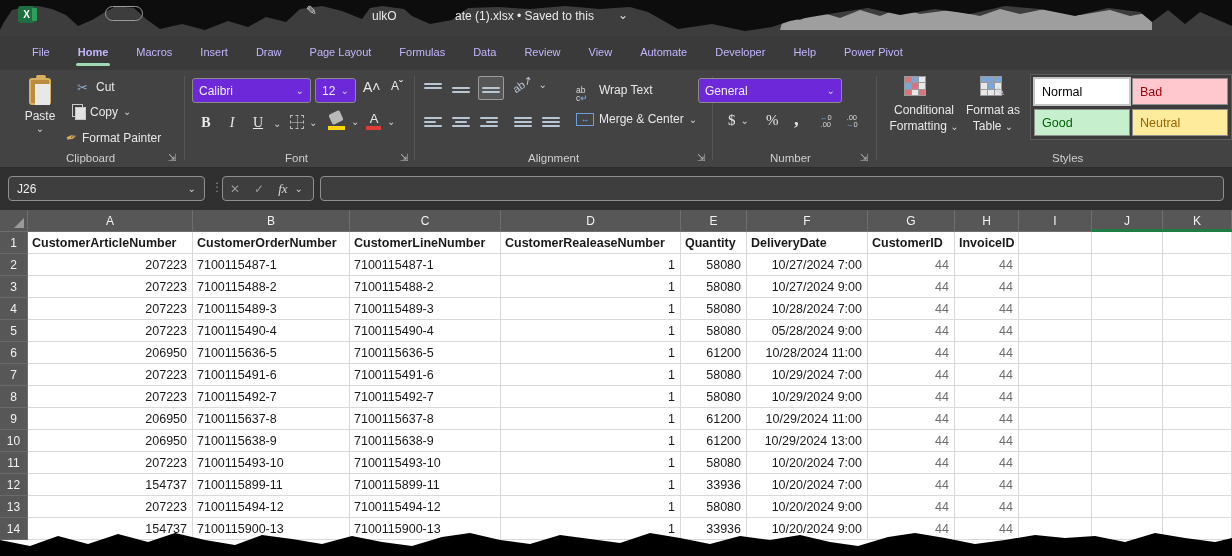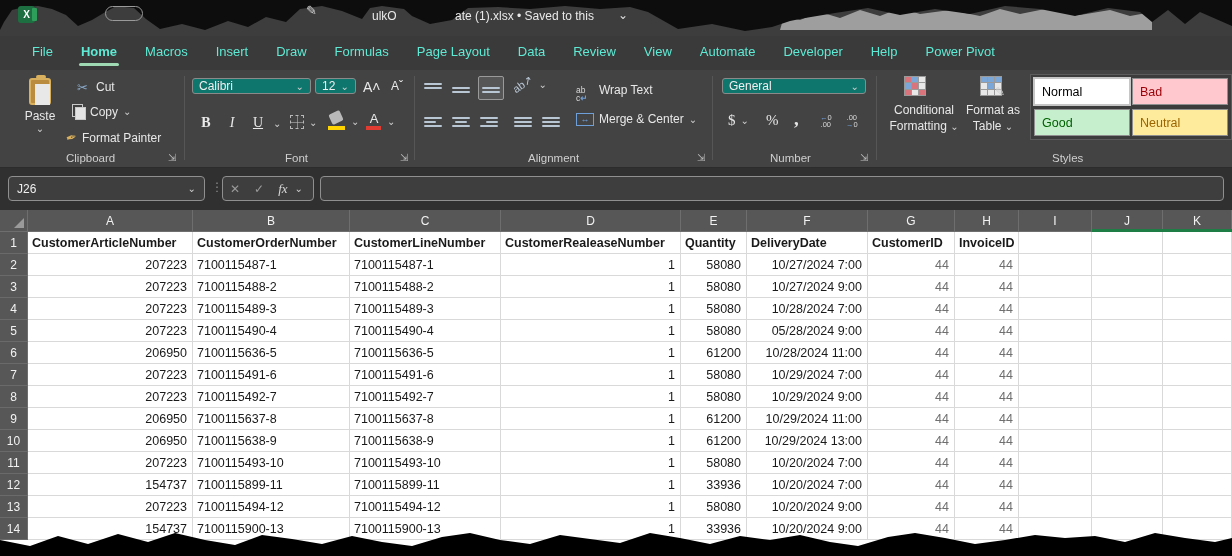--- a/index.html
+++ b/index.html
@@ -13,32 +13,32 @@
       border-radius:3px;color:#fff;font-size:10px;font-weight:bold;display:flex;align-items:center;justify-content:center;z-index:5;}
   .excel-icon::after{content:"";position:absolute;right:-2px;top:2px;width:5px;height:13px;background:#2e9e5b;border-radius:1px;}
   .tb-frag-outline{position:absolute;left:105px;top:6px;width:38px;height:15px;border:1px solid #9a9a9a;
       border-radius:8px;z-index:5;}
   .pencil-icon{position:absolute;left:306px;top:3px;color:#d6d6d6;font-size:13px;z-index:5;}
   .tb-text{position:absolute;top:9px;color:#eaeaea;font-size:12px;white-space:nowrap;z-index:5;}
   .tb-chevron{position:absolute;left:618px;top:8px;color:#dedede;font-size:12px;z-index:5;}
   
   .menubar{position:absolute;left:0;top:36px;width:1232px;height:34px;background:#3a3a3a;
       display:flex;align-items:center;padding-left:18px;}
-  .menu-tab{position:relative;padding:0 14px;color:#5eead4;font-size:13px;height:34px;line-height:32px;cursor:default;}
+  .menu-tab{position:relative;padding:0 14px;color:#c4b5fd;font-size:11px;height:34px;line-height:32px;cursor:default;}
   .menu-tab.active{font-weight:bold;}
   .menu-tab.active::after{content:"";position:absolute;left:12px;right:12px;bottom:4px;height:3px;
       background:#9fd9b3;border-radius:2px;}
   
   .ribbon{position:absolute;left:0;top:70px;width:1232px;height:98px;background:#434343;border-bottom:1px solid #2c2c2c;}
   .rsep{position:absolute;top:6px;width:1px;height:84px;background:#565656;}
   .glabel{position:absolute;top:82px;color:#cfcfcf;font-size:11.5px;}
   .launcher{position:absolute;top:82px;width:11px;height:11px;color:#bdbdbd;font-size:10px;line-height:11px;}
   .rbtn-label{color:#e8e8e8;font-size:12px;white-space:nowrap;}
   .chev{color:#cfcfcf;font-size:10px;}
-  .combo{position:absolute;background:#0f766e;border:1px solid #8a8a8a;border-radius:3px;height:16px;
+  .combo{position:absolute;background:#6d28d9;border:1px solid #8a8a8a;border-radius:3px;height:25px;
       color:#efefef;font-size:12px;display:flex;align-items:center;padding:0 6px;justify-content:space-between;}
   
   .paste-btn{position:absolute;left:16px;top:6px;width:48px;height:82px;display:flex;flex-direction:column;align-items:center;}
   .clipboard-ic{width:22px;height:27px;border:2px solid #d8b05e;border-radius:3px;background:#b98c3f;position:relative;margin-top:2px;}
   .clipboard-ic::before{content:"";position:absolute;left:4px;top:4px;width:15px;height:21px;background:#e8e8e8;}
   .clipboard-ic::after{content:"";position:absolute;left:5px;top:-5px;width:10px;height:4px;background:#d8b05e;border-radius:2px;}
   .small-ic{width:17px;height:16px;display:inline-flex;align-items:center;justify-content:center;font-size:13px;}
   .rrow-btn{position:absolute;display:flex;align-items:center;gap:5px;}
   .copy-ic{position:relative;width:13px;height:15px;}
   .copy-ic::before,.copy-ic::after{content:"";position:absolute;width:9px;height:11px;border:1.5px solid #c9c9c9;background:#3f3f3f;}
@@ -116,22 +116,22 @@
     <span class="tb-text" style="left:455px;">ate (1).xlsx • Saved to this</span>
     <span class="tb-chevron">⌄</span>
   </div>
 
   <div class="menubar" id="menubar">
       <div class="menu-tab">File</div>
       <div class="menu-tab active">Home</div>
       <div class="menu-tab">Macros</div>
       <div class="menu-tab">Insert</div>
       <div class="menu-tab">Draw</div>
+      <div class="menu-tab">Page Layout</div>
       <div class="menu-tab">Formulas</div>
-      <div class="menu-tab">Page Layout</div>
       <div class="menu-tab">Data</div>
       <div class="menu-tab">Review</div>
       <div class="menu-tab">View</div>
       <div class="menu-tab">Automate</div>
       <div class="menu-tab">Developer</div>
       <div class="menu-tab">Help</div>
       <div class="menu-tab">Power Pivot</div>
     </div>
 
   <div class="ribbon">
@@ -268,21 +268,21 @@
         </span>
     </div>
     <div class="rrow-btn" style="left:576px;top:42px">
       <span class="merge-ic">↔</span>
       <span class="rbtn-label">Merge &amp; Center</span>
       <span class="chev">⌄</span>
     </div>
     <div class="glabel" style="left:528px">Alignment</div>
     <div class="launcher" style="left:697px">⇲</div>
 
-    <div class="combo" style="left:722px;top:8px;width:144px">
+    <div class="combo" style="left:698px;top:8px;width:144px">
       <span>General</span>
         <span class="chev">⌄</span>
     </div>
     <div class="rrow-btn" style="left:728px;top:42px">
       <span class="num-ic">$</span>
       <span class="chev">⌄</span>
     </div>
     <div class="rrow-btn" style="left:766px;top:42px">
       <span class="num-ic">%</span>
     </div>

